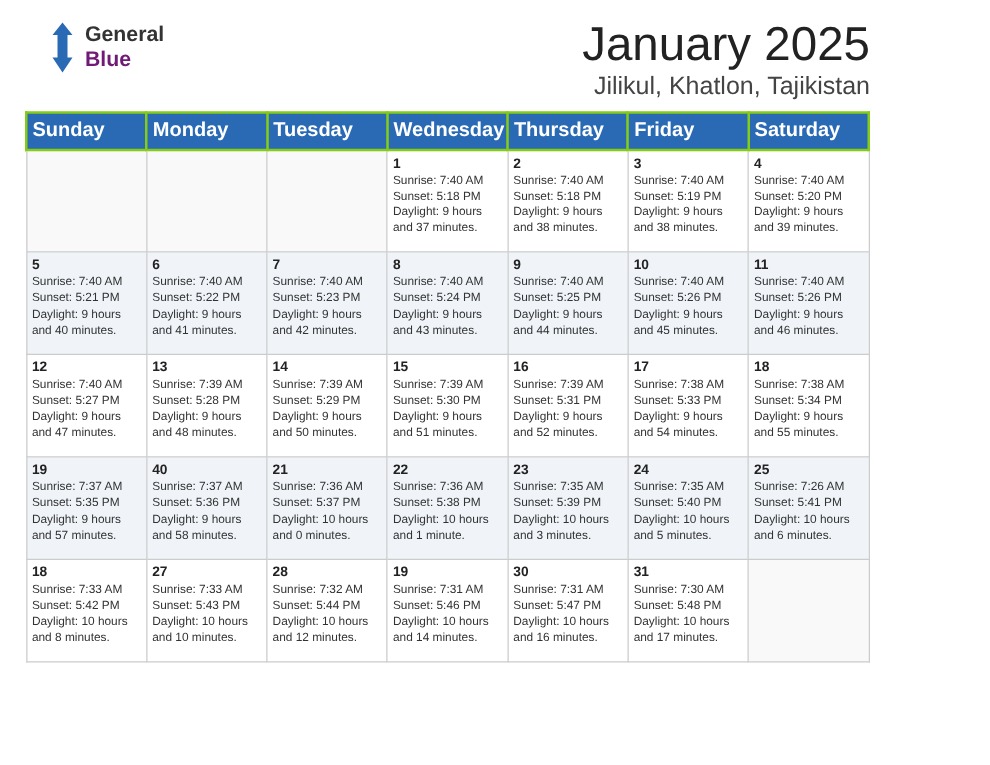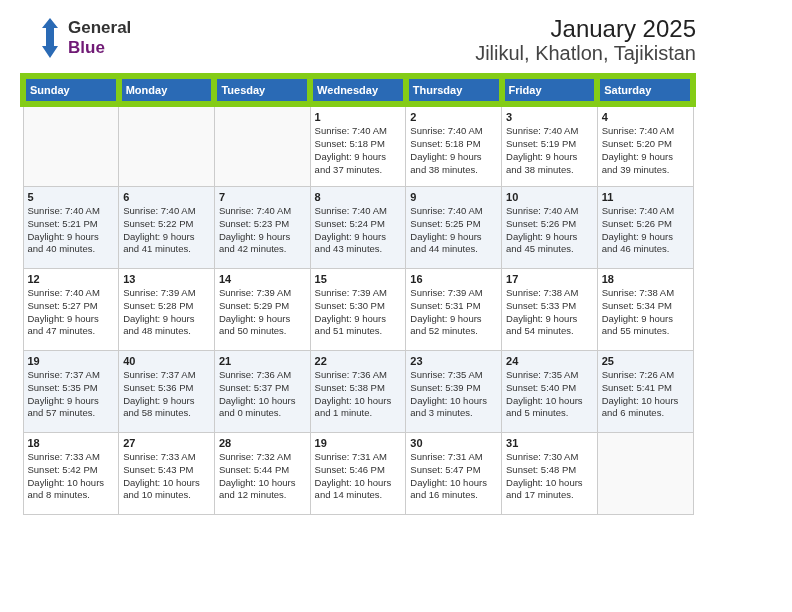--- a/index.html
+++ b/index.html
@@ -23,42 +23,42 @@
     }
     .logo {
       display: flex;
       align-items: center;
       gap: 4px;
     }
     .title-block {
       text-align: right;
     }
     .main-title {
-      font-size: 24px;
+      font-size: 38px;
       font-weight: normal;
       color: #222;
       line-height: 1.1;
     }
     .subtitle {
       font-size: 20px;
       color: #444;
     }
     .calendar {
       width: 100%;
       border-collapse: collapse;
       table-layout: fixed;
     }
     .calendar th {
       background: #2a6ab5;
       color: #fff;
-      font-size: 11px;
+      font-size: 16px;
       font-weight: bold;
       padding: 5px 4px;
       text-align: left;
-      border: 6px solid #84cc16;
+      border: 2px solid #84cc16;
     }
     .calendar td {
       border: 1px solid #ccc;
       vertical-align: top;
       padding: 4px 4px 3px 4px;
       font-size: 10px;
       color: #333;
       height: 82px;
       background: #fff;
     }

